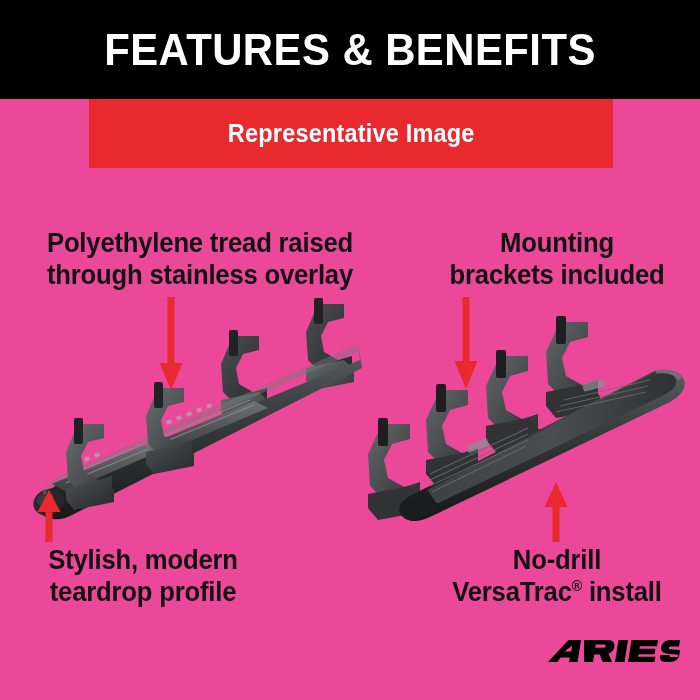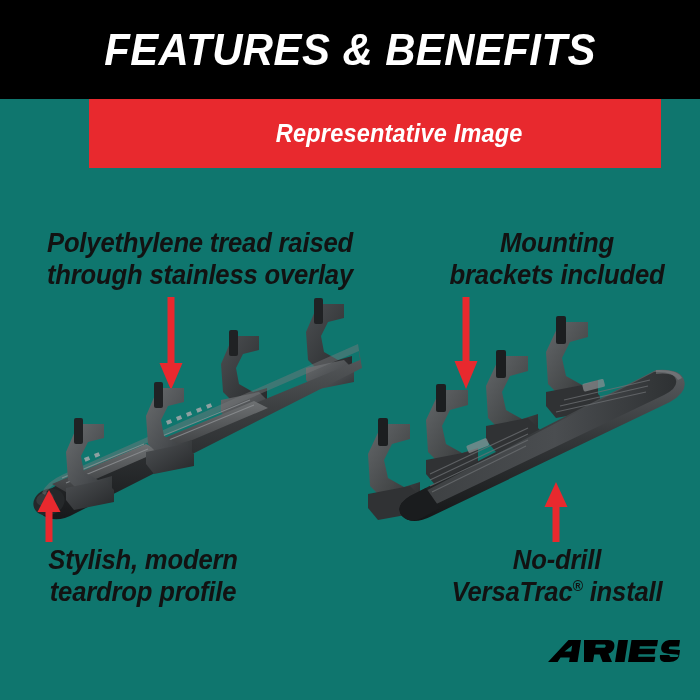--- a/index.html
+++ b/index.html
@@ -4,24 +4,23 @@
 <style>
   html, body {
     margin: 0;
     padding: 0;
     background: #ffffff;
   }
   #page {
     position: relative;
     width: 700px;
     height: 700px;
-    background: #0f766e;
+    background: #ec4899;
     overflow: hidden;
     font-family: "Liberation Sans", sans-serif;
-    font-style: italic;
     -webkit-font-smoothing: antialiased;
   }
 
   
   #header-bar {
     position: absolute;
     left: 0; top: 0;
     width: 700px; height: 99px;
     background: #000000;
   }
@@ -44,21 +43,20 @@
 
   
   #subbanner {
     position: absolute;
     left: 89px; top: 99px;
     width: 524px; height: 69px;
     background: #e8292e;
     display: flex;
     align-items: center;
     justify-content: center;
-    padding-left: 48px;
   }
   #subbanner-label {
     color: #ffffff;
     font-family: "Liberation Sans Narrow", "Liberation Sans", sans-serif;
     font-weight: bold;
     font-size: 25px;
     letter-spacing: 0.2px;
     transform: scaleX(0.94);
     white-space: nowrap;
   }

